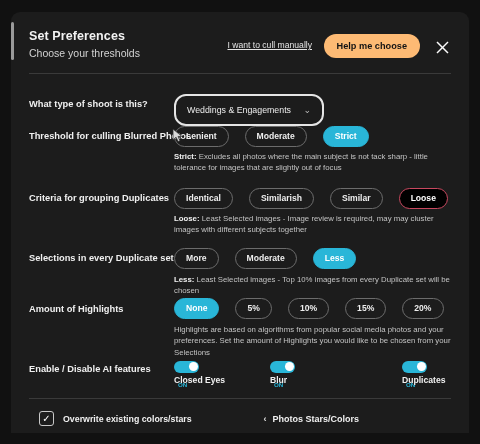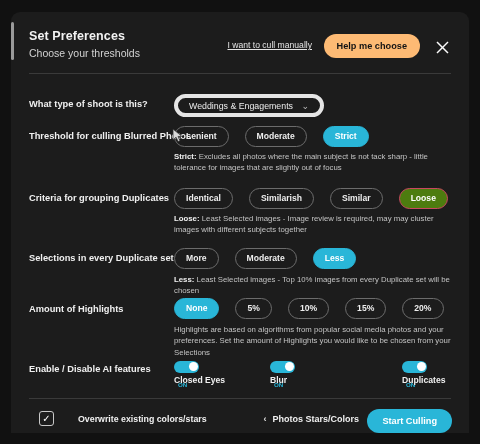--- a/index.html
+++ b/index.html
@@ -81,31 +81,31 @@
     border: 1px solid #6c6c6c;
     color: #ededed;
     font-size: 8.6px; font-weight: bold;
     border-radius: 11px;
     padding: 5px 11px;
     cursor: pointer;
     font-family: "Liberation Sans", sans-serif;
     white-space: nowrap; line-height: 1;
   }
   .pill.sel-cyan { background: #29b6d8; border-color: #29b6d8; color: #ffffff; }
-  .pill.sel-pink { background: #4d7c0f; border-color: #c9485f; color: #ffffff; }
+  .pill.sel-pink { background: #000000; border-color: #c9485f; color: #ffffff; }
   .desc {
     position: absolute; left: 163px; right: 18px;
     font-size: 7.8px; color: #c3c3c3; line-height: 1.45;
   }
   .desc b { color: #f0f0f0; }
   
   .dropdown {
     position: absolute; left: 163px; top: 82px;
-    width: 150px; height: 23px;
-    border: 4px solid #e5e5e5; border-radius: 12px;
+    width: 150px; height: 32px;
+    border: 2px solid #e5e5e5; border-radius: 12px;
     display: flex; align-items: center;
     padding: 0 11px; cursor: pointer;
   }
   .dd-val { font-size: 8.8px; color: #ededed; flex: 1; }
   .dd-chev { color: #bdbdbd; font-size: 9px; }
   
   .toggles { position: absolute; left: 163px; top: 345px; }
   .tg-item { position: absolute; top: 0; }
   .tg-i0 { left: 0; }
   .tg-i1 { left: 96px; }
@@ -134,21 +134,21 @@
   .chk-wrap {
     position: absolute; left: 28px; top: 3px;
     display: flex; align-items: center; gap: 9px; cursor: pointer;
   }
   .chk {
     width: 15px; height: 15px;
     border: 1px solid #c8c8c8; border-radius: 3px;
     display: flex; align-items: center; justify-content: center;
     color: #ffffff; font-size: 10px;
   }
-  .chk-label { font-size: 8.8px; font-weight: bold; color: #f0f0f0; margin-left: 15px; }
+  .chk-label { font-size: 8.8px; font-weight: bold; color: #f0f0f0; }
   .change-stars {
     position: absolute; right: 110px; top: 6px;
     font-size: 9px; font-weight: bold; color: #f0f0f0;
     cursor: pointer; white-space: nowrap;
     display: flex; align-items: center; gap: 6px;
   }
   .cs-chev { color: #e0e0e0; font-size: 9px; }
   .start-btn {
     position: absolute; right: 17px; top: 1px;
     background: #29b6d8; color: #ffffff;
@@ -248,21 +248,20 @@
 
     <div class="footer">
       <div class="chk-wrap">
         <span class="chk">✓</span>
         <span class="chk-label">Overwrite existing colors/stars</span>
       </div>
       <div class="change-stars">
         <span class="cs-chev">‹</span>
         <span>Photos Stars/Colors</span>
       </div>
-      <button class="start-btn">Start Culling</button>
     </div>
 
   </div>
 
   <div class="accent-bar"></div>
 
   <div class="cursor">
     <svg width="11" height="15" viewBox="0 0 11 15">
       <path d="M1 1 L1 12 L4 9.2 L6.1 13.6 L8 12.7 L6 8.5 L9.8 8.3 Z" fill="#d9d9d9" stroke="#303030" stroke-width="0.8"></path>
     </svg>

